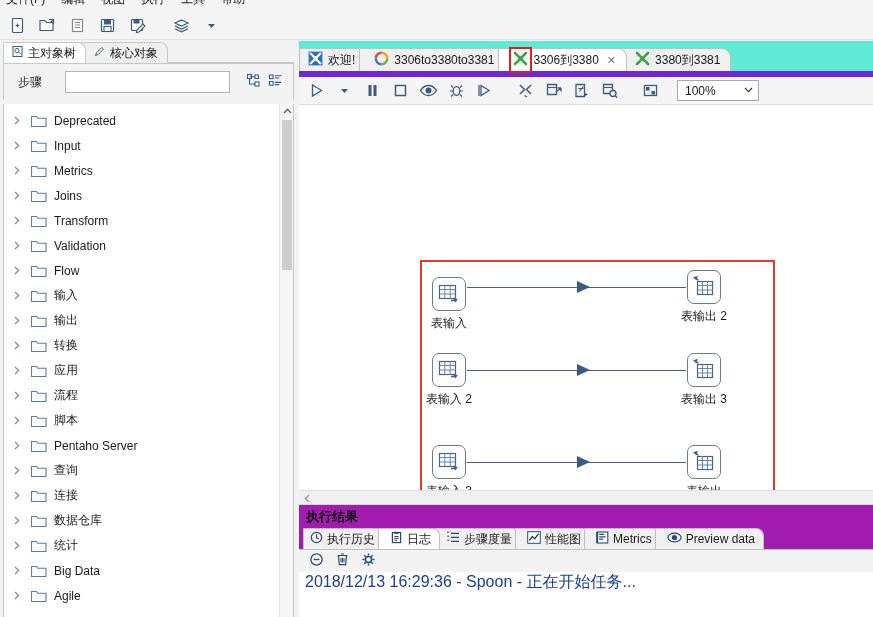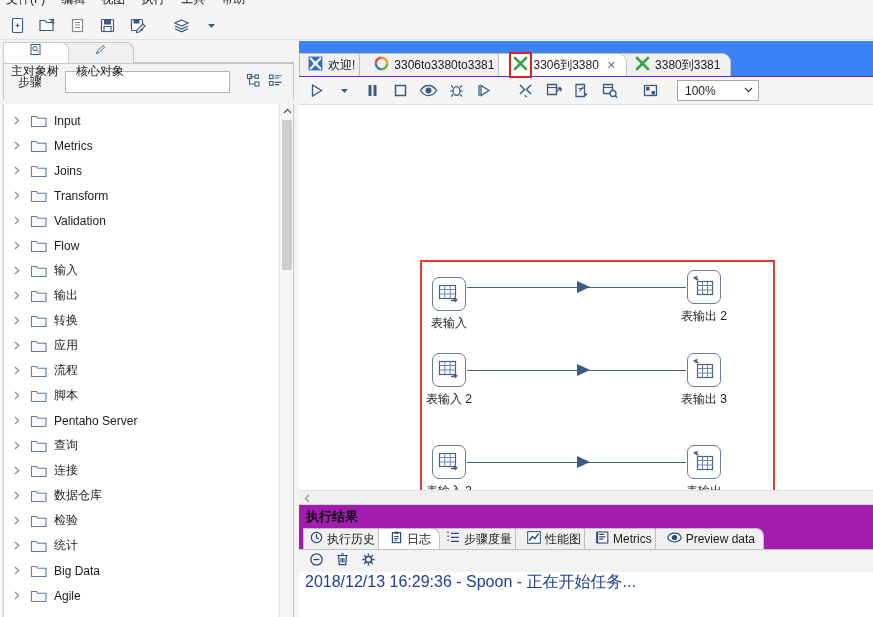--- a/index.html
+++ b/index.html
@@ -45,21 +45,20 @@
     position: relative; height: 22px; margin: 1px 3px 0 3px;
     border-bottom: 1px solid #c8c8c8;
     display: flex; align-items: flex-end;
   }
   .lp-tab {
     height: 21px; display: flex; align-items: center; gap: 4px;
     padding: 0 9px 0 7px; font-size: 12px; color: #1a1a1a;
     border: 1px solid #c8c8c8; border-bottom: none;
     background: #eaeaea; position: relative;
     border-radius: 2px 8px 0 0;
-    flex-direction: column;
   }
   .lp-tab.active { background: #ffffff; z-index: 3; }
   .lp-tab:not(.active) { background: #f0f0f0; margin-left: -6px; padding-left: 12px; z-index: 1;}
   .lp-tabstrip-fill {
     flex: 1; height: 21px; border-bottom: 1px solid #c8c8c8;
   }
   .lp-search-row {
     height: 36px; display: flex; align-items: center;
     padding: 0 8px 0 14px; gap: 16px; background: #f3f3f3;
     border-left: 1px solid #c8c8c8; border-right:1px solid #c8c8c8;
@@ -100,21 +99,21 @@
 
   
   .rightarea {
     position: absolute; left: 299px; top: 41px; width: 574px; height: 576px;
     background: #f3f3f3;
   }
 
   
   .ed-tabs {
     position: relative; height: 36px; display: flex; align-items: flex-end;
-    border-bottom: 1px solid #6d28d9; background: #3b82f6;
+    border-bottom: 6px solid #6d28d9; background: #5eead4;
   }
   .ed-tab {
     height: 23px; display: flex; align-items: center; gap: 5px;
     padding: 0 10px 0 8px; font-size: 12px; color: #1a1a1a; white-space: nowrap;
     border: 1px solid #c0c0c0; border-bottom: none; background: #f0f0f0;
     border-radius: 1px 9px 0 0; position: relative;
   }
   .ed-tab.selected { background: #ffffff; z-index: 4; }
   .ed-tab + .ed-tab { margin-left: -7px; padding-left: 14px; }
   .ed-tab .close-x { font-size: 11px; color: #707070; margin-left: 3px; }
@@ -311,20 +310,33 @@
             <span class="tree-arrow">
               <svg width="8" height="9" viewBox="0 0 8 9">
                 <path d="M2 1l3.6 3.5L2 8" fill="none" stroke="#8c8c8c" stroke-width="1.25"></path>
               </svg>
             </span>
             <span class="tree-folder">
               <svg width="17" height="14" viewBox="0 0 17 14">
                 <path d="M1.5 12.5v-10h5l1.3 1.8h8.2v8.2z" fill="#fdfdfd" stroke="#5d7da3" stroke-width="1.1"></path>
               </svg>
             </span>
+            <span class="tree-label">Deprecated</span>
+          </div>
+          <div class="tree-row">
+            <span class="tree-arrow">
+              <svg width="8" height="9" viewBox="0 0 8 9">
+                <path d="M2 1l3.6 3.5L2 8" fill="none" stroke="#8c8c8c" stroke-width="1.25"></path>
+              </svg>
+            </span>
+            <span class="tree-folder">
+              <svg width="17" height="14" viewBox="0 0 17 14">
+                <path d="M1.5 12.5v-10h5l1.3 1.8h8.2v8.2z" fill="#fdfdfd" stroke="#5d7da3" stroke-width="1.1"></path>
+              </svg>
+            </span>
             <span class="tree-label">Input</span>
           </div>
           <div class="tree-row">
             <span class="tree-arrow">
               <svg width="8" height="9" viewBox="0 0 8 9">
                 <path d="M2 1l3.6 3.5L2 8" fill="none" stroke="#8c8c8c" stroke-width="1.25"></path>
               </svg>
             </span>
             <span class="tree-folder">
               <svg width="17" height="14" viewBox="0 0 17 14">
@@ -507,33 +519,20 @@
               <svg width="8" height="9" viewBox="0 0 8 9">
                 <path d="M2 1l3.6 3.5L2 8" fill="none" stroke="#8c8c8c" stroke-width="1.25"></path>
               </svg>
             </span>
             <span class="tree-folder">
               <svg width="17" height="14" viewBox="0 0 17 14">
                 <path d="M1.5 12.5v-10h5l1.3 1.8h8.2v8.2z" fill="#fdfdfd" stroke="#5d7da3" stroke-width="1.1"></path>
               </svg>
             </span>
             <span class="tree-label">数据仓库</span>
-          </div>
-          <div class="tree-row">
-            <span class="tree-arrow">
-              <svg width="8" height="9" viewBox="0 0 8 9">
-                <path d="M2 1l3.6 3.5L2 8" fill="none" stroke="#8c8c8c" stroke-width="1.25"></path>
-              </svg>
-            </span>
-            <span class="tree-folder">
-              <svg width="17" height="14" viewBox="0 0 17 14">
-                <path d="M1.5 12.5v-10h5l1.3 1.8h8.2v8.2z" fill="#fdfdfd" stroke="#5d7da3" stroke-width="1.1"></path>
-              </svg>
-            </span>
-            <span class="tree-label">检验</span>
           </div>
           <div class="tree-row">
             <span class="tree-arrow">
               <svg width="8" height="9" viewBox="0 0 8 9">
                 <path d="M2 1l3.6 3.5L2 8" fill="none" stroke="#8c8c8c" stroke-width="1.25"></path>
               </svg>
             </span>
             <span class="tree-folder">
               <svg width="17" height="14" viewBox="0 0 17 14">
                 <path d="M1.5 12.5v-10h5l1.3 1.8h8.2v8.2z" fill="#fdfdfd" stroke="#5d7da3" stroke-width="1.1"></path>

